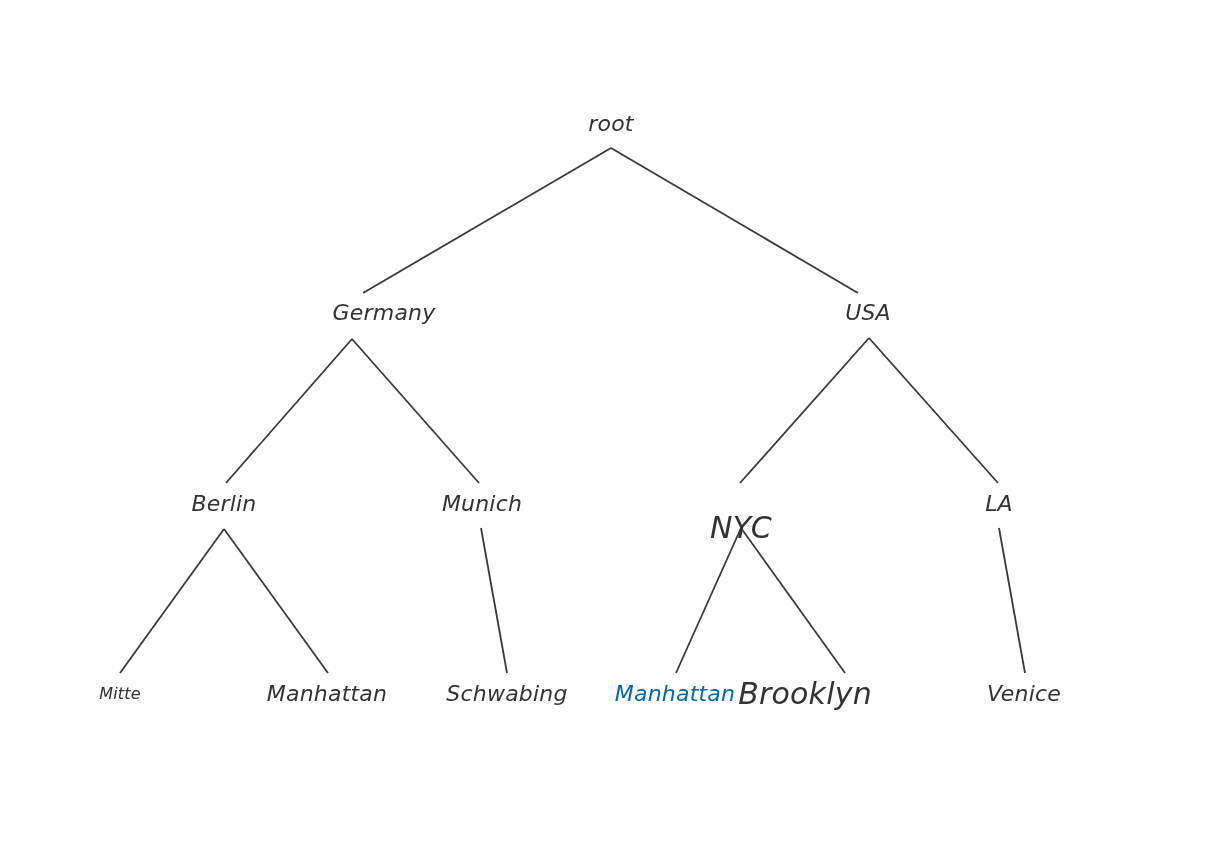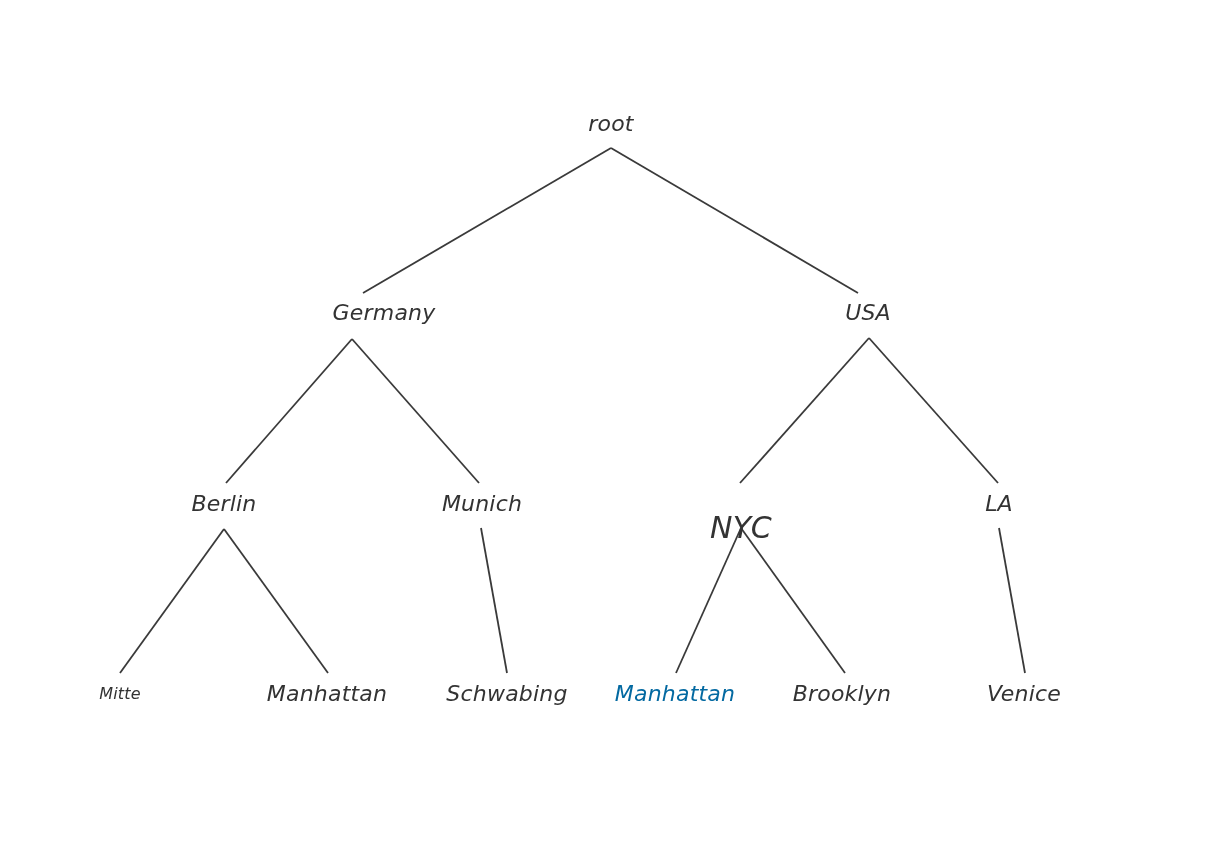--- a/index.html
+++ b/index.html
@@ -60,16 +60,16 @@
       <div class="node-label" style="left: 352px; top: 313px; color: rgb(51, 51, 51); font-size: 22px; font-style: italic; margin-left: 32px;">Germany</div>
       <div class="node-label" style="left: 868px; top: 313px; color: rgb(51, 51, 51); font-size: 22px; font-style: italic;">USA</div>
       <div class="node-label" style="left: 224px; top: 504px; color: rgb(51, 51, 51); font-size: 22px; font-style: italic;">Berlin</div>
       <div class="node-label" style="left: 482px; top: 504px; color: rgb(51, 51, 51); font-size: 22px; ">Munich</div>
       <div class="node-label" style="left: 741px; top: 528px; color: rgb(51, 51, 51); font-size: 30px; ">NYC</div>
       <div class="node-label" style="left: 999px; top: 504px; color: rgb(51, 51, 51); font-size: 22px; font-style: italic;">LA</div>
       <div class="node-label" style="left: 120px; top: 694px; color: rgb(51, 51, 51); font-size: 16px; font-style: italic;">Mitte</div>
       <div class="node-label" style="left: 327px; top: 694px; color: rgb(51, 51, 51); font-size: 22px; font-style: italic;">Manhattan</div>
       <div class="node-label" style="left: 507px; top: 694px; color: rgb(51, 51, 51); font-size: 22px; font-style: italic;">Schwabing</div>
       <div class="node-label" style="left: 675px; top: 694px; color: #0369a1; font-size: 22px; font-style: italic;">Manhattan</div>
-      <div class="node-label" style="left: 842px; top: 694px; color: rgb(51, 51, 51); font-size: 22px; font-style: italic;">Brooklyn</div>
+      <div class="node-label" style="left: 805px; top: 694px; color: rgb(51, 51, 51); font-size: 30px; font-style: italic;">Brooklyn</div>
       <div class="node-label" style="left: 1024px; top: 694px; color: rgb(51, 51, 51); font-size: 22px; ">Venice</div>
     </div>
 </div>
 
 </body></html>

